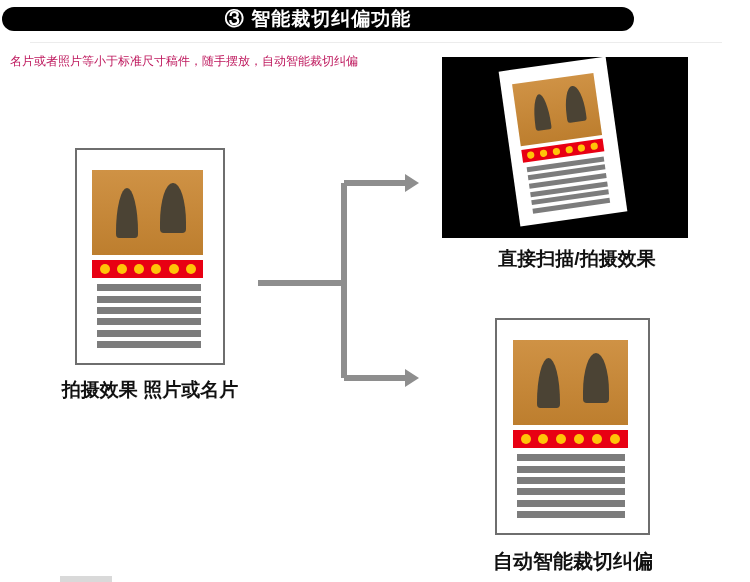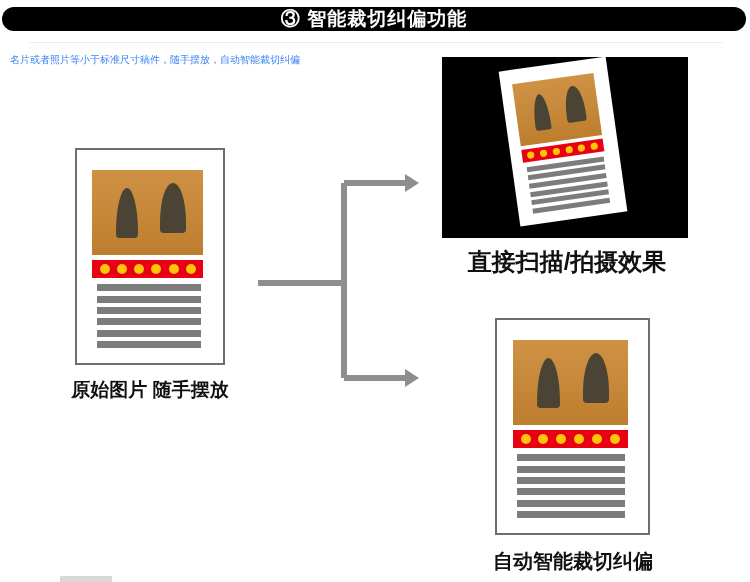--- a/index.html
+++ b/index.html
@@ -1,28 +1,28 @@
 <!DOCTYPE html>
 <html style="--header_bg: #000000; --header_text: #ffffff; --arrow: #8e8e8e; --scan_backdrop: #000000; --page_border: #6e6e6e; --photo_top: #cf9245; --photo_bottom: #bd7e2e; --artifact: #4b4334; --strip: #e80013; --dot: #ffc408; --bar: #7c7c7c;"><head>
 <meta charset="utf-8">
 <style>
   html,body{margin:0;padding:0}
   body{
     width:750px;height:582px;position:relative;overflow:hidden;
     background:#ffffff;font-family:"Liberation Sans",sans-serif;
   }
   .title-bar{
-    position:absolute;left:2px;top:7px;width:744px;height:24px;
+    position:absolute;left:2px;top:7px;width:632px;height:24px;
     border-radius:12px;background:var(--header_bg,#000);
     color:var(--header_text,#fff);
     display:flex;align-items:center;justify-content:center;
     font-size:19px;font-weight:600;letter-spacing:1px;
   }
   .divider{position:absolute;left:30px;top:42px;width:692px;height:1px;background:#ececec}
-  .subtitle{position:absolute;left:10px;top:53px;font-size:10px;color:#3b82f6;white-space:nowrap}
+  .subtitle{position:absolute;left:10px;top:53px;font-size:12px;color:#be185d;white-space:nowrap}
 
   
   .doc{position:absolute;background:#fff;box-sizing:border-box}
   .doc.bordered{border:2px solid var(--page_border,#6e6e6e)}
   .doc-original{left:75px;top:148px;width:150px;height:217px}
   .doc-result{left:495px;top:318px;width:155px;height:217px}
   .blackbox{position:absolute;left:442px;top:57px;width:246px;height:181px;background:var(--scan_backdrop,#000);overflow:hidden}
   .doc-tilted{left:46px;top:-24px;width:150px;height:217px;transform:rotate(-8deg) scale(0.72)}
 
   .photo{position:absolute;left:10.5%;top:9.2%;width:76%;height:40%;
@@ -34,21 +34,21 @@
   .strip{position:absolute;left:10.5%;top:51.5%;width:76%;height:8.4%;
     background:var(--strip,#e80013);display:flex;align-items:center;justify-content:space-evenly}
   .dot{width:10px;height:10px;border-radius:50%;background:var(--dot,#ffc408)}
 
   .bars{position:absolute;left:13.5%;top:63%;width:71.5%;height:30%;
     display:flex;flex-direction:column;justify-content:space-between}
   .bar{height:7px;background:var(--bar,#7c7c7c)}
 
   .flow-label{position:absolute;font-weight:bold;color:#111;text-align:center;white-space:nowrap}
   .label-original{left:40px;top:377px;width:220px;font-size:19px}
-  .label-scanned{left:457px;top:246px;width:220px;font-size:24px}
+  .label-scanned{left:467px;top:246px;width:220px;font-size:19px}
   .label-result{left:463px;top:548px;width:220px;font-size:20px}
 
   .arrows{position:absolute;left:255px;top:173px}
   .next-peek{position:absolute;left:60px;top:576px;width:52px;height:6px;background:#d9d9d9}
 </style>
 </head>
 <body>
 
 <div class="title-bar">
   <span>③ 智能裁切纠偏功能</span>
@@ -73,21 +73,21 @@
     </div>
   <div class="bars">
       <div class="bar"></div>
       <div class="bar"></div>
       <div class="bar"></div>
       <div class="bar"></div>
       <div class="bar"></div>
       <div class="bar"></div>
     </div>
 </div>
-<div class="flow-label label-original">原始图片 随手摆放</div>
+<div class="flow-label label-original">拍摄效果 照片或名片</div>
 
 <svg class="arrows" width="170" height="220" viewBox="0 0 170 220">
   <path d="M3 110 H89 M89 10 V205 M89 10 H150 M89 205 H150" stroke="#8e8e8e" stroke-width="6" fill="none"></path>
   <polygon points="150,1 164,10 150,19" fill="#8e8e8e"></polygon>
   <polygon points="150,196 164,205 150,214" fill="#8e8e8e"></polygon>
 </svg>
 
 <div class="blackbox">
   <div class="doc doc-tilted">
     <div class="photo">

